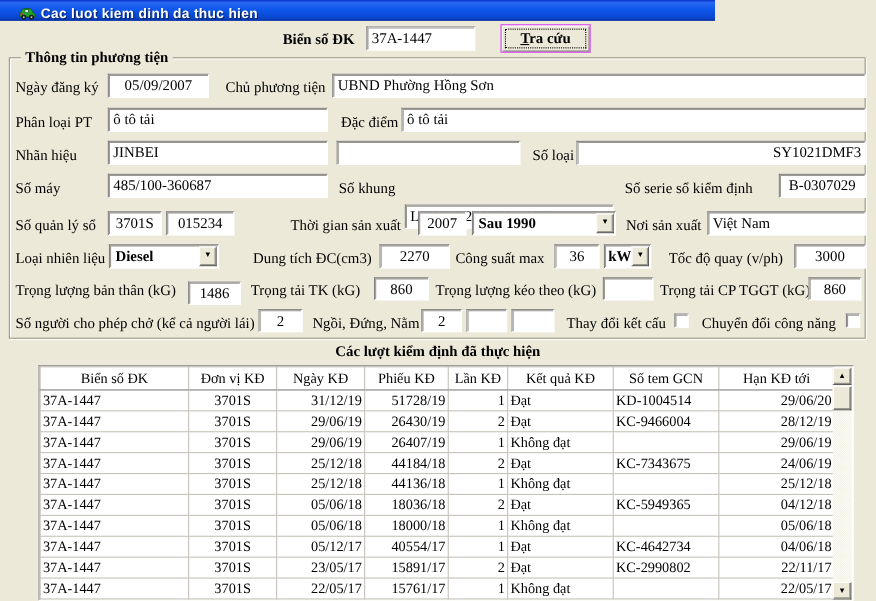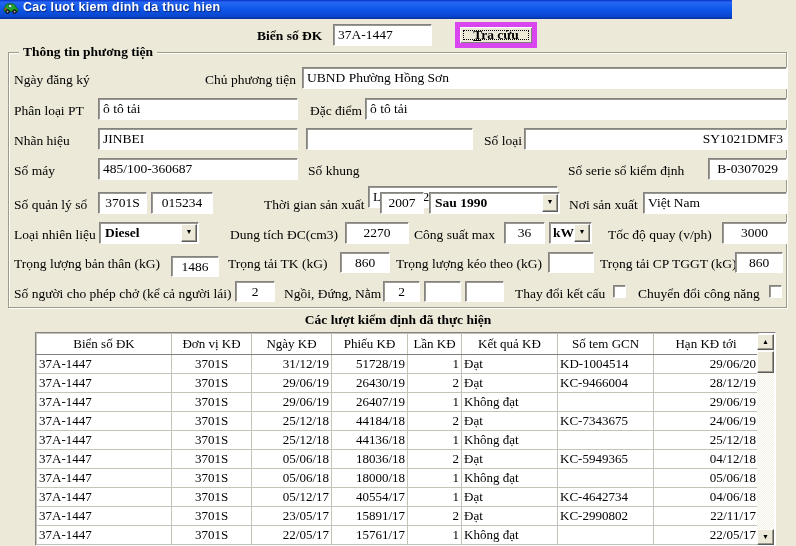--- a/index.html
+++ b/index.html
@@ -7,23 +7,23 @@
   body {
     width:796px; height:546px; overflow:hidden;
     background:#ECE9D8;
     font-family:"Liberation Serif", serif;
     font-size:13.5px; color:#000;
   }
   .window { position:relative; width:796px; height:546px; }
 
   
   .titlebar {
-    position:absolute; left:0; top:0; width:732px; height:19px;
+    position:absolute; left:0; top:0; width:650px; height:19px;
     background:linear-gradient(180deg,#0831C8 0%,#2767F2 12%,#0E58EC 45%,#0A46CF 86%,#06309F 100%);
-    display:flex; align-items:flex-start; padding-left:3px;
+    display:flex; align-items:flex-end; padding-left:17px;
   }
   .title-icon { width:16px; height:15px; margin-right:4px; flex:0 0 auto; }
   .title-text {
     color:#fff; font-family:"Liberation Sans", sans-serif;
     font-weight:bold; font-size:12.5px; letter-spacing:.3px;
     text-shadow:1px 1px 1px rgba(0,0,40,.6); white-space:nowrap;
   }
 
   
   .lbl { position:absolute; white-space:nowrap; line-height:15px; }
@@ -52,21 +52,21 @@
   }
   .checkbox {
     position:absolute; width:13px; height:13px; background:#fff;
     border:1px solid; border-color:#848284 #fff #fff #848284;
     box-shadow:inset 1px 1px 0 #9B988E;
   }
 
   
   .btn {
     position:absolute; left:455px; top:22px; width:82px; height:26px;
-    background:#ECE9D8; border:5px solid #d946ef; padding:0;
+    background:#ECE9D8; border:1px solid #d946ef; padding:0;
     box-shadow:inset 1px 1px 0 #fff, inset -1px -1px 0 #808080;
     font-family:"Liberation Serif", serif; font-size:13.5px; font-weight:bold;
     cursor:default;
   }
   .btn .focus-rect {
     position:absolute; left:3px; top:3px; right:3px; bottom:3px;
     border:1px dotted #000; display:flex; align-items:center; justify-content:center;
   }
   .btn-label { display:block; }
   .btn-label::first-letter { text-decoration:underline; }
@@ -155,20 +155,23 @@
     <span class="focus-rect">
       <span class="btn-label">Tra cứu</span>
     </span>
   </button>
 
   <div class="groupbox">
     <div class="group-title">Thông tin phương tiện</div>
   </div>
 
   <div class="lbl" style="left:14px; top:72px;">Ngày đăng ký</div>
+  <div class="tb center" style="left:98px; top:67px; width:92px; height:22px;">
+    <span class="val">05/09/2007</span>
+  </div>
   <div class="lbl" style="left:205px; top:72px;">Chủ phương tiện</div>
   <div class="tb" style="left:302px; top:67px; width:485px; height:22px;">
     <span class="val">UBND Phường Hồng Sơn</span>
   </div>
 
   <div class="lbl" style="left:14px; top:103px;">Phân loại PT</div>
   <div class="tb" style="left:98px; top:98px; width:200px; height:22px;">
     <span class="val">ô tô tải</span>
   </div>
   <div class="lbl" style="left:310px; top:103px;">Đặc điểm</div>

